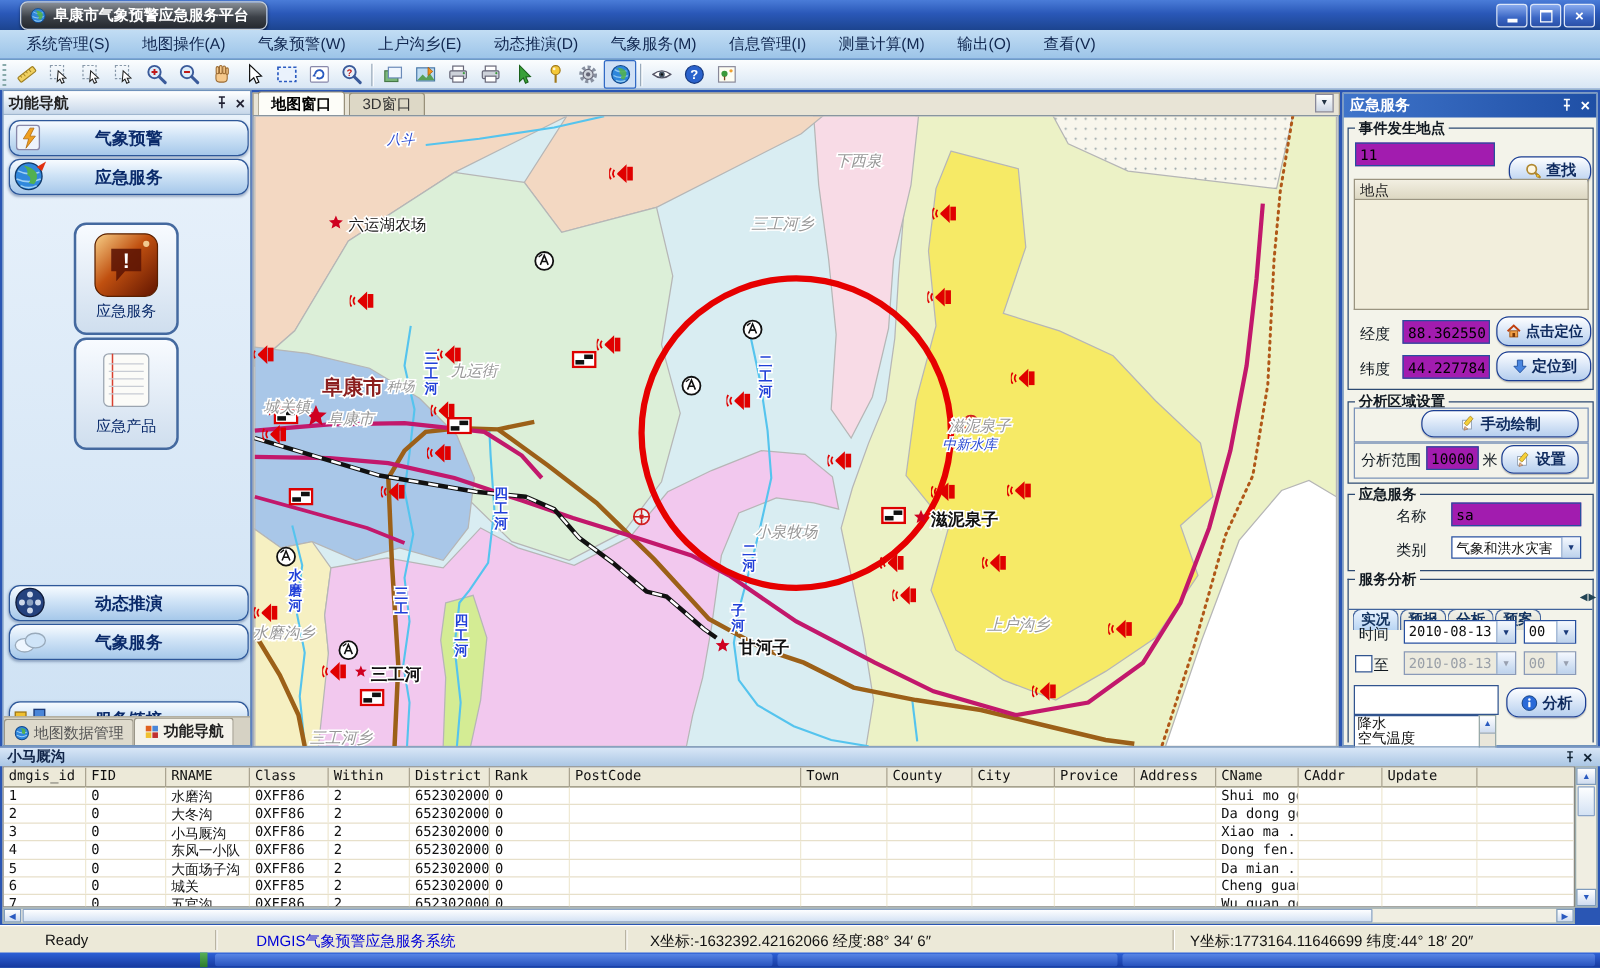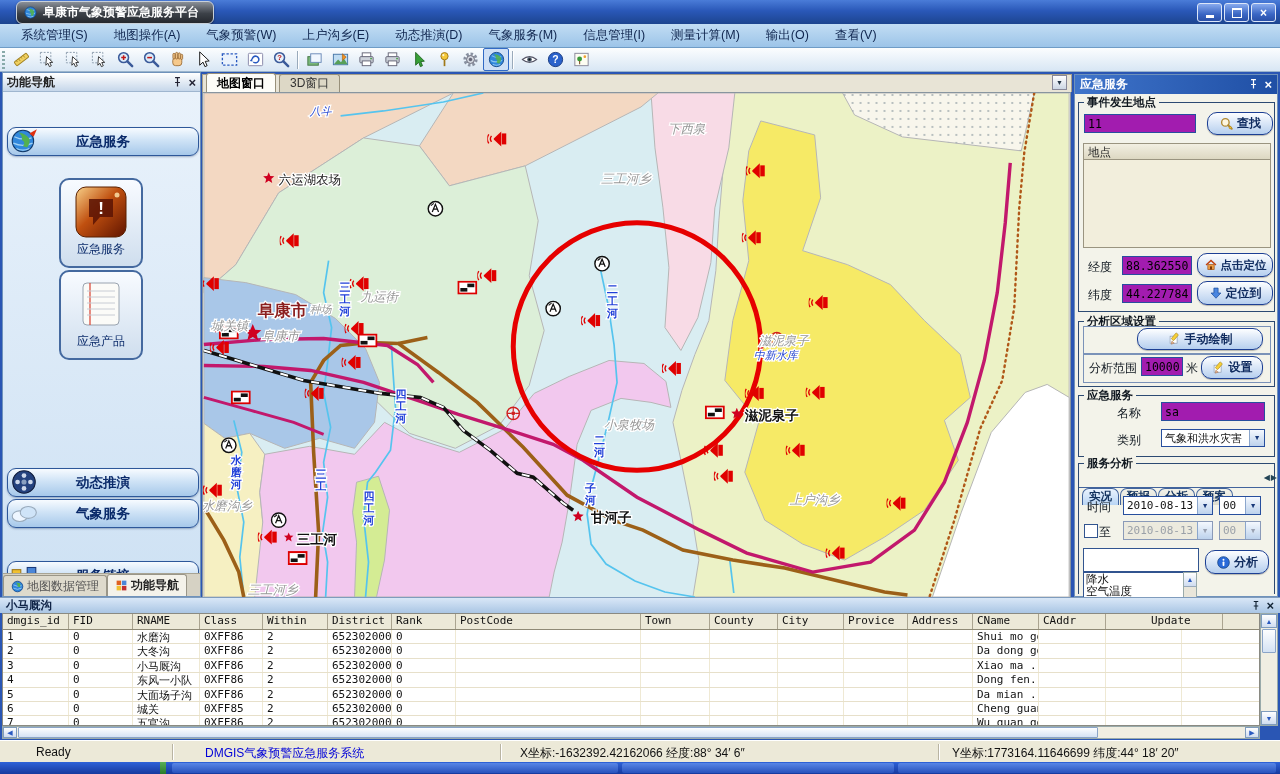--- a/index.html
+++ b/index.html
@@ -497,20 +497,26 @@
   <div class="ptitle-light">
     <span>功能导航</span>
     <span class="pctl">
       <svg width="13" height="13" style="color:#223">
           <use href="#ic-pin"></use>
         </svg>
       <span class="px">×</span>
     </span>
   </div>
   <div class="nav-body">
+    <div class="navbtn" style="top:4px;">
+      <span class="nicon"><svg width="30" height="30">
+            <use href="#nv-warn"></use>
+          </svg></span>
+      <span>气象预警</span>
+    </div>
     <div class="navbtn" style="top:35px;">
       <span class="nicon"><svg width="30" height="30">
             <use href="#nv-globe"></use>
           </svg></span>
       <span>应急服务</span>
     </div>
     <div class="bigbtn" style="top:86px;">
       <svg width="52" height="52">
         <rect x="1" y="1" width="50" height="50" rx="10" fill="url(#gEm)" stroke="#5a2000"></rect>
         <path d="M14,13 h24 v18 h-13 l-7,8 v-8 h-4 z" fill="#5c1404" opacity="0.88"></path>
@@ -696,21 +702,21 @@
       <svg width="13" height="13" style="color:#fff">
           <use href="#ic-pin"></use>
         </svg>
       <span class="px">×</span>
     </span>
   </div>
 
   <div class="grp" style="top:27px;height:208px;">
     <span class="legend">事件发生地点</span>
     <input class="xpinput" style="left: 5px; top: 11px; width: 112px; height: 19px;" value="11">
-    <div class="xpbtn" style="left:128px;top:9px;width:66px;height:23px;">
+    <div class="xpbtn" style="left:128px;top:22px;width:66px;height:23px;">
       <svg width="15" height="15">
           <use href="#ic-mag"></use>
         </svg>
       <span>查找</span>
     </div>
     <div class="listhdr" style="left:4px;top:40px;width:188px;height:17px;"><span>地点</span></div>
     <div class="listbody" style="left:4px;top:57px;width:188px;height:88px;"></div>
     <span class="lbl" style="left:9px;top:156px;">经度</span>
     <input class="xpinput" style="left: 43px; top: 153px; width: 70px; height: 19px;" value="88.36255063">
     <div class="xpbtn" style="left:118px;top:150px;width:76px;height:24px;font-size:11.5px;">
@@ -822,21 +828,21 @@
       <div class="oth" style="width: 64px;">District</div>
       <div class="oth" style="width: 64px;">Rank</div>
       <div class="oth" style="width: 185px;">PostCode</div>
       <div class="oth" style="width: 69px;">Town</div>
       <div class="oth" style="width: 68px;">County</div>
       <div class="oth" style="width: 66px;">City</div>
       <div class="oth" style="width: 64px;">Provice</div>
       <div class="oth" style="width: 65px;">Address</div>
       <div class="oth" style="width: 66px;">CName</div>
       <div class="oth" style="width: 67px;">CAddr</div>
-      <div class="oth" style="width: 76px; margin-left: 41px;">Update</div>
+      <div class="oth" style="width: 76px;">Update</div>
     </div>
   <div id="ot-body">
       <div class="otr">
         <div class="otd" style="width: 66px;">1</div>
         <div class="otd" style="width: 64px;">0</div>
         <div class="otd" style="width: 67px;">水磨沟</div>
         <div class="otd" style="width: 63px;">0XFF86</div>
         <div class="otd" style="width: 65px;">2</div>
         <div class="otd" style="width: 64px;">652302000</div>
         <div class="otd" style="width: 64px;">0</div>

